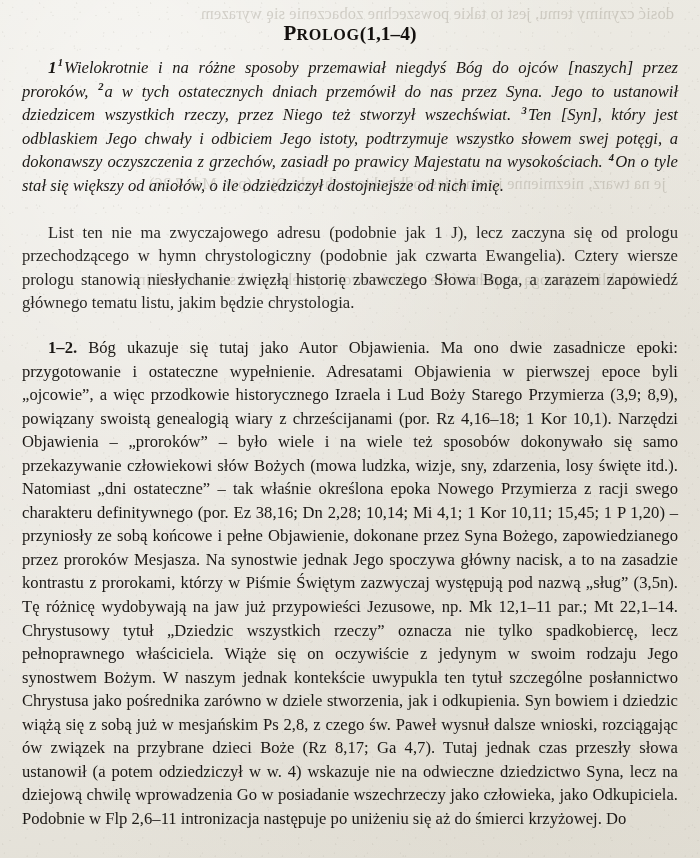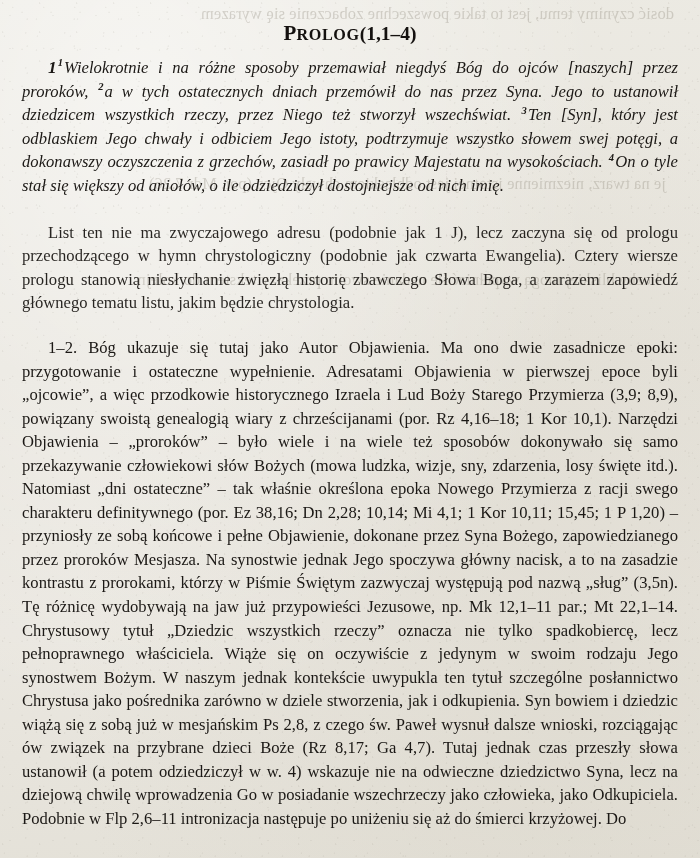--- a/index.html
+++ b/index.html
@@ -132,21 +132,21 @@
     line-height: 0;
     padding: 0 1px 0 1px;
   }
 
   .chapnum {
     font-weight: 700;
     font-size: 17.4px;
   }
 
   .secnum {
-    font-weight: 400;
+    font-weight: 700;
   }
 
   .ital {
   }
 
   
   .ink-light { opacity: 0.94; }
 </style>
 </head>
 <body>

